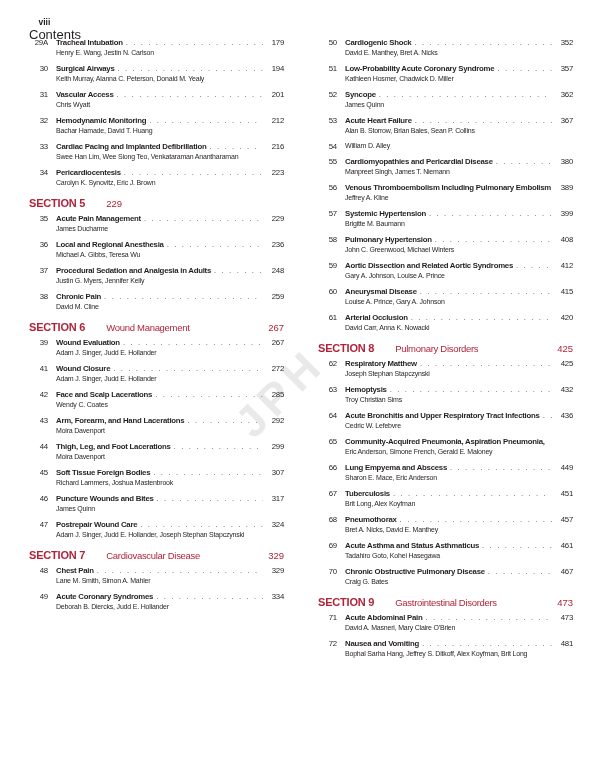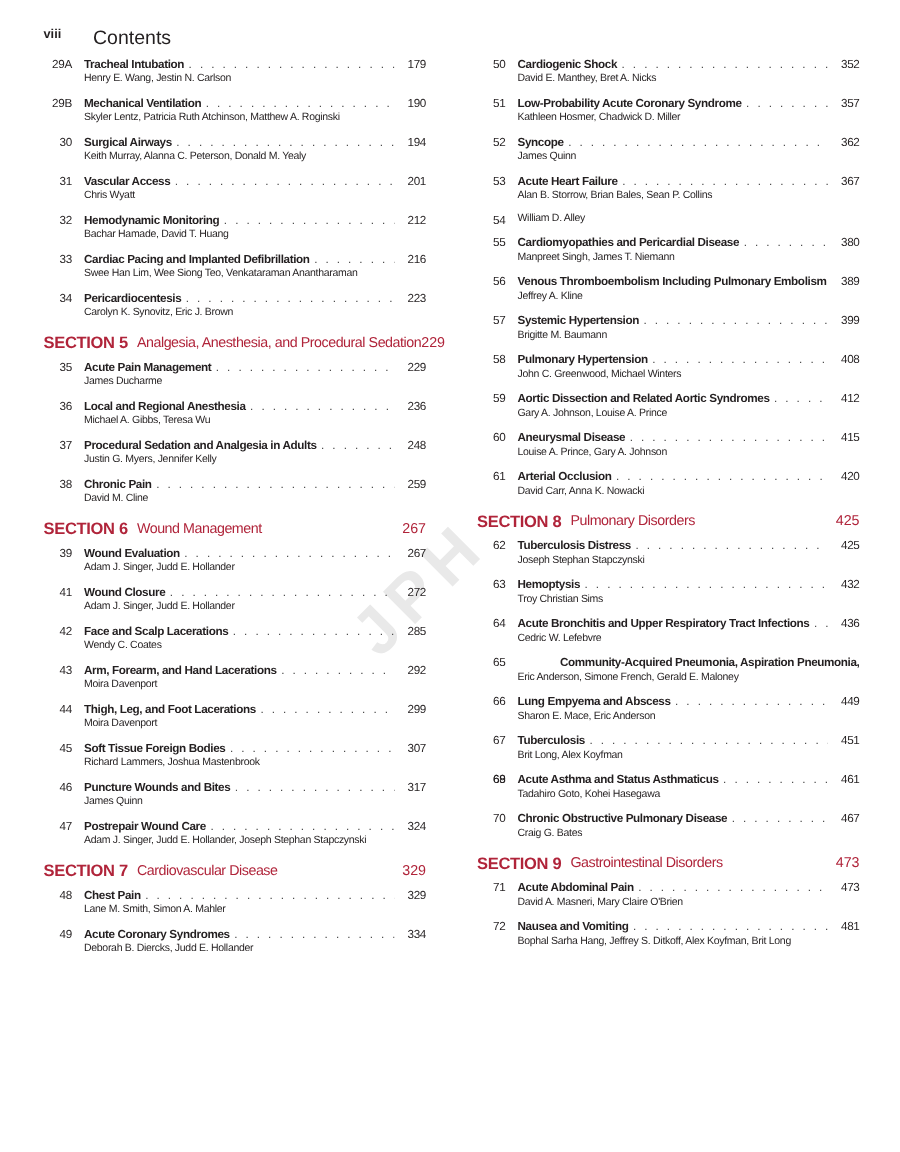--- a/index.html
+++ b/index.html
@@ -1,34 +1,34 @@
 <!DOCTYPE html>
 <html><head>
 <meta charset="utf-8">
 <style>
   html, body { margin: 0; padding: 0; background: #ffffff; }
   body { width: 600px; height: 768px; position: relative; overflow: hidden;
          font-family: "Liberation Sans", sans-serif; color: #231f20; }
-  .header { position: absolute; left: 29px; top: 17px; font-size: 8px; display: flex; align-items: flex-start; }
+  .header { position: absolute; left: 29px; top: 17px; font-size: 8px; display: flex; align-items: center; flex-direction: column; }
   .header .pno { font-weight: bold; font-size: 8.5px; width: 33px; }
   .header .ttl { font-size: 13px; }
   .col { position: absolute; top: 37px; width: 255px; }
   .col.left { left: 29px; }
   .col.right { left: 318px; top: 37px; }
   .entry { position: relative; margin-bottom: 5px; }
   .entry .num { position: absolute; left: 0; width: 19px; text-align: right; font-weight: normal; font-size: 7.8px; line-height: 11px; letter-spacing: -0.2px; }
   .entry .body { margin-left: 27px; }
   .entry .tline { display: flex; align-items: center; font-size: 7.8px; line-height: 11px; font-weight: bold; letter-spacing: -0.25px; }
   .entry .tline .t { white-space: nowrap; }
   .entry .tline .dots { flex: 1; overflow: hidden; white-space: nowrap; font-weight: normal; color: #444; letter-spacing: 1.6px; margin: 0 3px; }
   .entry .tline .dots::before { content: ". . . . . . . . . . . . . . . . . . . . . . . . . . . . . . . . . . . . . . . . . . . . . . . . . . . . . . . . . . . . . . . . . . . . . . ."; }
   .entry .tline .pg { font-weight: normal; width: 18px; text-align: right; }
-  .entry .tline1 { font-size: 7.8px; line-height: 11px; font-weight: bold; letter-spacing: -0.25px; white-space: nowrap; text-align: right; }
+  .entry .tline1 { font-size: 7.8px; line-height: 11px; font-weight: bold; letter-spacing: -0.25px; white-space: nowrap; }
   .entry .auth { font-size: 7px; line-height: 10px; letter-spacing: -0.2px; color: #231f20; white-space: nowrap; }
-  .section { display: flex; align-items: flex-start; margin: 9px 0 4px 0; color: #b0243a; white-space: nowrap; }
+  .section { display: flex; align-items: flex-end; margin: 9px 0 4px 0; color: #b0243a; white-space: nowrap; gap: 15px; }
   .section .lbl { font-weight: bold; font-size: 11px; letter-spacing: -0.2px; margin-right: 6px; }
   .section .name { font-size: 9.5px; letter-spacing: -0.3px; flex: 1; }
   .section .pg { font-size: 9.5px; text-align: right; }
   .watermark { position: absolute; left: 228px; top: 368px; font-size: 44px; font-weight: bold; color: #e9e9e9; transform: rotate(-45deg); letter-spacing: 6px; z-index: 0; pointer-events: none; }
   .col { z-index: 1; }
 </style>
 </head>
 <body>
 
 <div class="header">
@@ -44,31 +44,20 @@
       <div class="body">
         <div class="tline">
           <span class="t">Tracheal Intubation</span>
           <span class="dots"></span>
           <span class="pg">179</span>
         </div>
         <div class="auth">Henry E. Wang, Jestin N. Carlson</div>
       </div>
     </div>
     <div class="entry">
-      <span class="num">29B</span>
-      <div class="body">
-        <div class="tline">
-          <span class="t">Mechanical Ventilation</span>
-          <span class="dots"></span>
-          <span class="pg">190</span>
-        </div>
-        <div class="auth">Skyler Lentz, Patricia Ruth Atchinson, Matthew A. Roginski</div>
-      </div>
-    </div>
-    <div class="entry">
       <span class="num">30</span>
       <div class="body">
         <div class="tline">
           <span class="t">Surgical Airways</span>
           <span class="dots"></span>
           <span class="pg">194</span>
         </div>
         <div class="auth">Keith Murray, Alanna C. Peterson, Donald M. Yealy</div>
       </div>
     </div>
@@ -111,21 +100,20 @@
         <div class="tline">
           <span class="t">Pericardiocentesis</span>
           <span class="dots"></span>
           <span class="pg">223</span>
         </div>
         <div class="auth">Carolyn K. Synovitz, Eric J. Brown</div>
       </div>
     </div>
     <div class="section">
       <span class="lbl">SECTION 5</span>
-      <span class="name">Analgesia, Anesthesia, and Procedural Sedation</span>
       <span class="pg">229</span>
     </div>
     <div class="entry">
       <span class="num">35</span>
       <div class="body">
         <div class="tline">
           <span class="t">Acute Pain Management</span>
           <span class="dots"></span>
           <span class="pg">229</span>
         </div>
@@ -416,21 +404,21 @@
     </div>
     <div class="section">
       <span class="lbl">SECTION 8</span>
       <span class="name">Pulmonary Disorders</span>
       <span class="pg">425</span>
     </div>
     <div class="entry">
       <span class="num">62</span>
       <div class="body">
         <div class="tline">
-          <span class="t">Tuberculosis Distress</span>
+          <span class="t">Respiratory Matthew</span>
           <span class="dots"></span>
           <span class="pg">425</span>
         </div>
         <div class="auth">Joseph Stephan Stapczynski</div>
       </div>
     </div>
     <div class="entry">
       <span class="num">63</span>
       <div class="body">
         <div class="tline">
@@ -476,20 +464,28 @@
         <div class="tline">
           <span class="t">Tuberculosis</span>
           <span class="dots"></span>
           <span class="pg">451</span>
         </div>
         <div class="auth">Brit Long, Alex Koyfman</div>
       </div>
     </div>
     <div class="entry">
       <span class="num">68</span>
+      <div class="body">
+        <div class="tline">
+          <span class="t">Pneumothorax</span>
+          <span class="dots"></span>
+          <span class="pg">457</span>
+        </div>
+        <div class="auth">Bret A. Nicks, David E. Manthey</div>
+      </div>
     </div>
     <div class="entry">
       <span class="num">69</span>
       <div class="body">
         <div class="tline">
           <span class="t">Acute Asthma and Status Asthmaticus</span>
           <span class="dots"></span>
           <span class="pg">461</span>
         </div>
         <div class="auth">Tadahiro Goto, Kohei Hasegawa</div>

